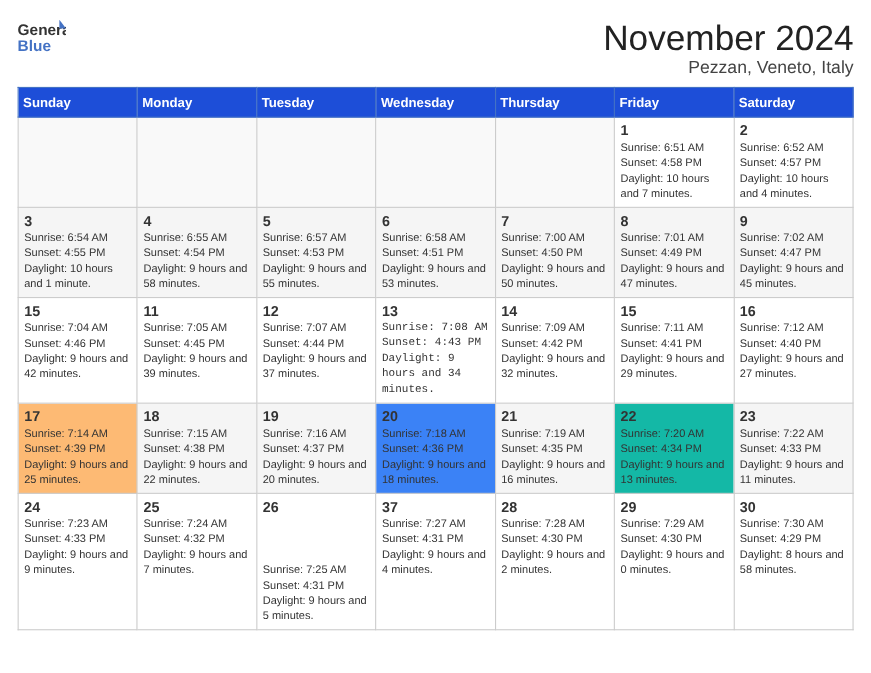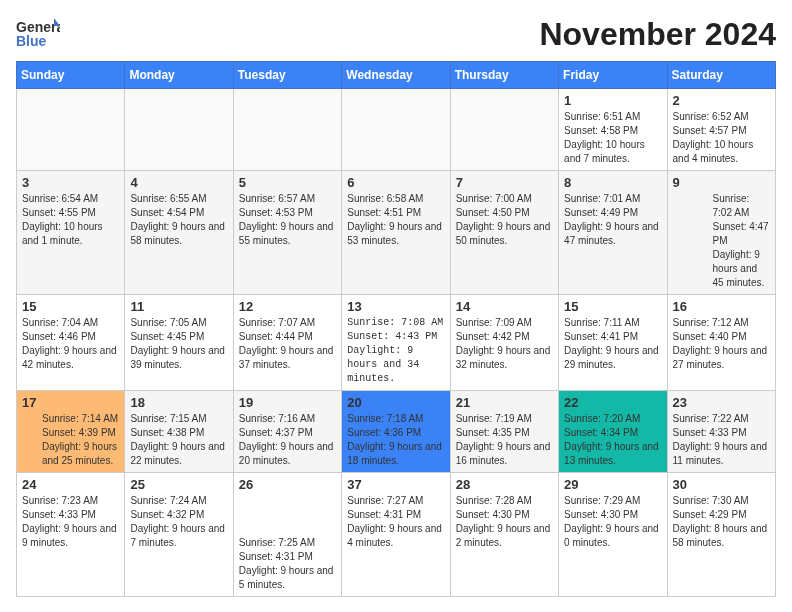--- a/index.html
+++ b/index.html
@@ -27,34 +27,34 @@
       width: 44px;
       height: 36px;
       margin-right: 4px;
       position: relative;
     }
     .title-block {
       text-align: right;
     }
     .month-title {
       font-size: 32px;
-      font-weight: bold;
+      font-weight: normal;
       color: #222;
     }
     .location {
       font-size: 16px;
       color: #444;
     }
     table {
       width: 100%;
       border-collapse: collapse;
       table-layout: fixed;
     }
     th {
-      background-color: #3b82f6;
+      background-color: #1d4ed8;
       color: #fff;
       font-size: 12px;
       font-weight: bold;
       padding: 6px 4px;
       text-align: left;
       border: 1px solid #4472C4;
     }
     td {
       border: 1px solid #ccc;
       vertical-align: top;
@@ -92,20 +92,21 @@
     <div class="logo-icon">
       <svg width="44" height="36" viewBox="0 0 44 36">
         <text x="0" y="16" font-size="14" font-weight="bold" fill="#333">General</text>
         <text x="0" y="30" font-size="14" font-weight="bold" fill="#4472C4">Blue</text>
         <polygon points="38,2 44,10 38,10" fill="#4472C4"></polygon>
       </svg>
     </div>
   </div>
   <div class="title-block">
     <div class="month-title">November 2024</div>
+    <div class="location">Pezzan, Veneto, Italy</div>
   </div>
 </div>
 
 <table>
   <thead>
     <tr>
     <th>Sunday</th>
         <th>Monday</th>
         <th>Tuesday</th>
         <th>Wednesday</th>
@@ -166,21 +167,21 @@
 Daylight: 9 hours and 50 minutes.</div>
         </td>
         <td style="background: rgb(245, 245, 245);">
           <span class="day-number">8</span>
           <div class="day-info" style="white-space: pre-line;">Sunrise: 7:01 AM
 Sunset: 4:49 PM
 Daylight: 9 hours and 47 minutes.</div>
         </td>
         <td style="background: rgb(245, 245, 245);">
           <span class="day-number">9</span>
-          <div class="day-info" style="white-space: pre-line; margin-left: 40px;">Sunrise: 7:02 AM
+          <div class="day-info" style="white-space: pre-line;">Sunrise: 7:02 AM
 Sunset: 4:47 PM
 Daylight: 9 hours and 45 minutes.</div>
         </td>
       </tr>
       <tr>
         <td>
           <span class="day-number">15</span>
           <div class="day-info" style="white-space: pre-line;">Sunrise: 7:04 AM
 Sunset: 4:46 PM
 Daylight: 9 hours and 42 minutes.</div>
@@ -218,21 +219,21 @@
         <td>
           <span class="day-number">16</span>
           <div class="day-info" style="white-space: pre-line;">Sunrise: 7:12 AM
 Sunset: 4:40 PM
 Daylight: 9 hours and 27 minutes.</div>
         </td>
       </tr>
       <tr>
         <td style="background: #fdba74;">
           <span class="day-number">17</span>
-          <div class="day-info" style="white-space: pre-line; margin-left: 20px;">Sunrise: 7:14 AM
+          <div class="day-info" style="white-space: pre-line;">Sunrise: 7:14 AM
 Sunset: 4:39 PM
 Daylight: 9 hours and 25 minutes.</div>
         </td>
         <td style="background: rgb(245, 245, 245);">
           <span class="day-number">18</span>
           <div class="day-info" style="white-space: pre-line;">Sunrise: 7:15 AM
 Sunset: 4:38 PM
 Daylight: 9 hours and 22 minutes.</div>
         </td>
         <td style="background: rgb(245, 245, 245);">

